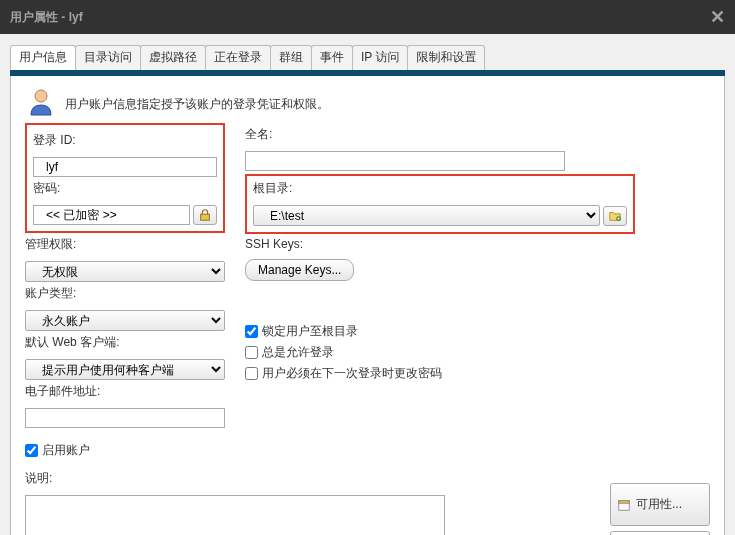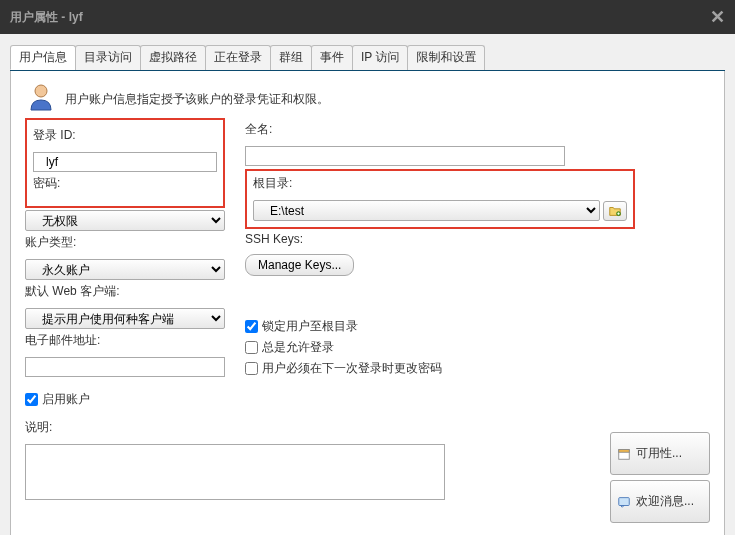--- a/index.html
+++ b/index.html
@@ -28,21 +28,21 @@
     font-size: 18px;
     cursor: pointer;
     font-weight: bold;
   }
   .outer {
     padding: 10px 10px 0 10px;
     background: #f0f0f0;
   }
   .tabstrip {
     display: flex;
-    border-bottom: 1px solid #0c4a6e;
+    border-bottom: 6px solid #0c4a6e;
     position: relative;
     top: 1px;
   }
   .tab {
     border: 1px solid #bbb;
     border-bottom: none;
     padding: 3px 8px;
     background: #f3f3f3;
     cursor: pointer;
     font-size: 12px;
@@ -207,22 +207,32 @@
 
     <div class="columns">
 
       <div class="col-left">
 
         <div class="redbox">
           <div class="field-label">登录 ID:</div>
           <input class="txt" value="lyf" style="">
 
           <div class="field-label">密码:</div>
-        </div>
-
+          <div class="inline-row">
+            <input class="txt" style="flex: 1 1 0%;" value="&lt;&lt; 已加密 &gt;&gt;">
+            <button class="icon-btn" title="lock">
+              <svg viewBox="0 0 16 16">
+                <rect x="3" y="7" width="10" height="7" fill="#e6c24a" stroke="#8a6d1f"></rect>
+                <path d="M5 7 V5 a3 3 0 0 1 6 0 V7" fill="none" stroke="#8a6d1f" stroke-width="1.3"></path>
+              </svg>
+            </button>
+          </div>
+        </div>
+
+        <div class="field-label">管理权限:</div>
         <select class="sel">
           <option>无权限</option>
         </select>
 
         <div class="field-label">账户类型:</div>
         <select class="sel">
           <option>永久账户</option>
         </select>
 
         <div class="field-label">默认 Web 客户端:</div>

